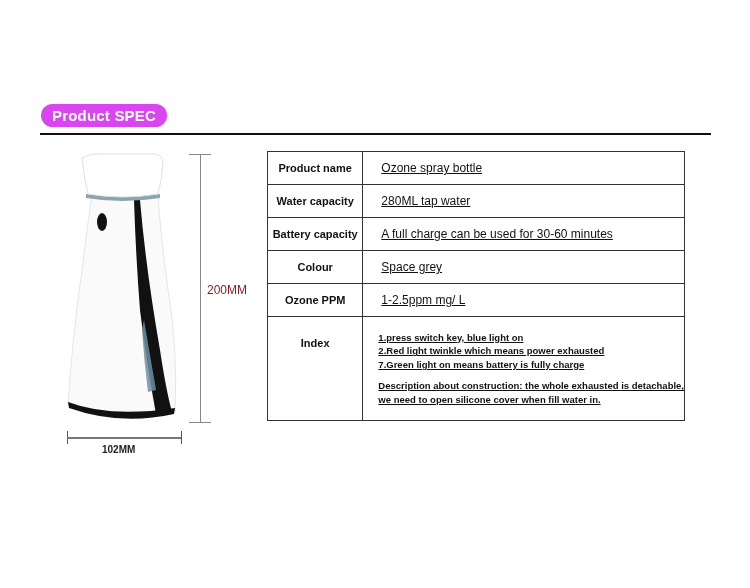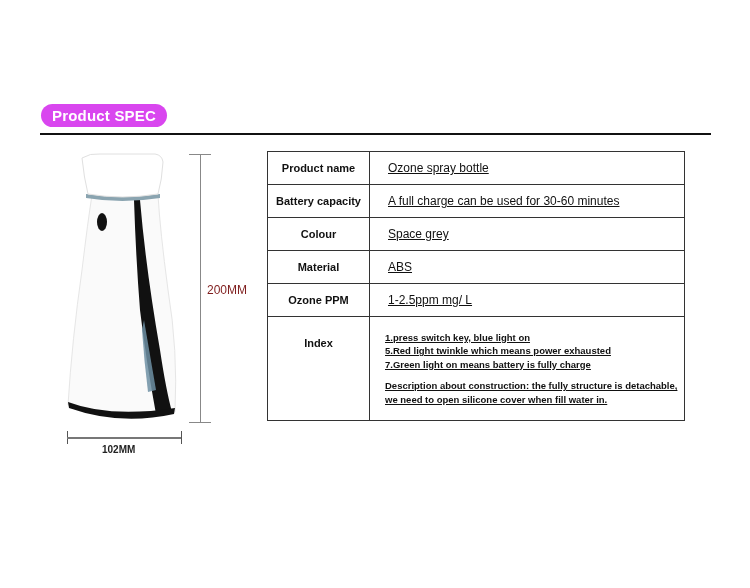--- a/index.html
+++ b/index.html
@@ -71,40 +71,40 @@
 <div class="dim-h-cap-r"></div>
 <div class="dim-h-label">102MM</div>
 
 <table class="spec">
   <tbody>
       <tr class="r">
     <td class="k">Product name</td>
     <td class="v">Ozone spray bottle</td>
   </tr>
   <tr class="r">
+    <td class="k">Water capacity</td>
+    <td class="v">280ML tap water</td>
+  </tr>
+  <tr class="r">
     <td class="k">Battery capacity</td>
     <td class="v">A full charge can be used for 30-60 minutes</td>
   </tr>
   <tr class="r">
     <td class="k">Colour</td>
     <td class="v">Space grey</td>
-  </tr>
-  <tr class="r">
-    <td class="k">Material</td>
-    <td class="v">ABS</td>
   </tr>
   <tr class="r">
     <td class="k">Ozone PPM</td>
     <td class="v">1-2.5ppm  mg/ L</td>
   </tr>
   <tr class="idx">
     <td class="k idx-k">Index</td>
     <td class="v idx-v">
       <div>1.press switch key, blue light on</div>
-      <div>5.Red light twinkle which means power exhausted</div>
+      <div>2.Red light twinkle which means power exhausted</div>
       <div>7.Green light on means battery is fully charge</div>
       <div class="gap"></div>
-      <div>Description about construction: the fully structure is detachable,</div>
+      <div>Description about construction: the whole exhausted is detachable,</div>
       <div>we need to open silicone cover when fill water in.</div>
     </td>
   </tr>
 </tbody>
   </table>
 
 </body></html>

